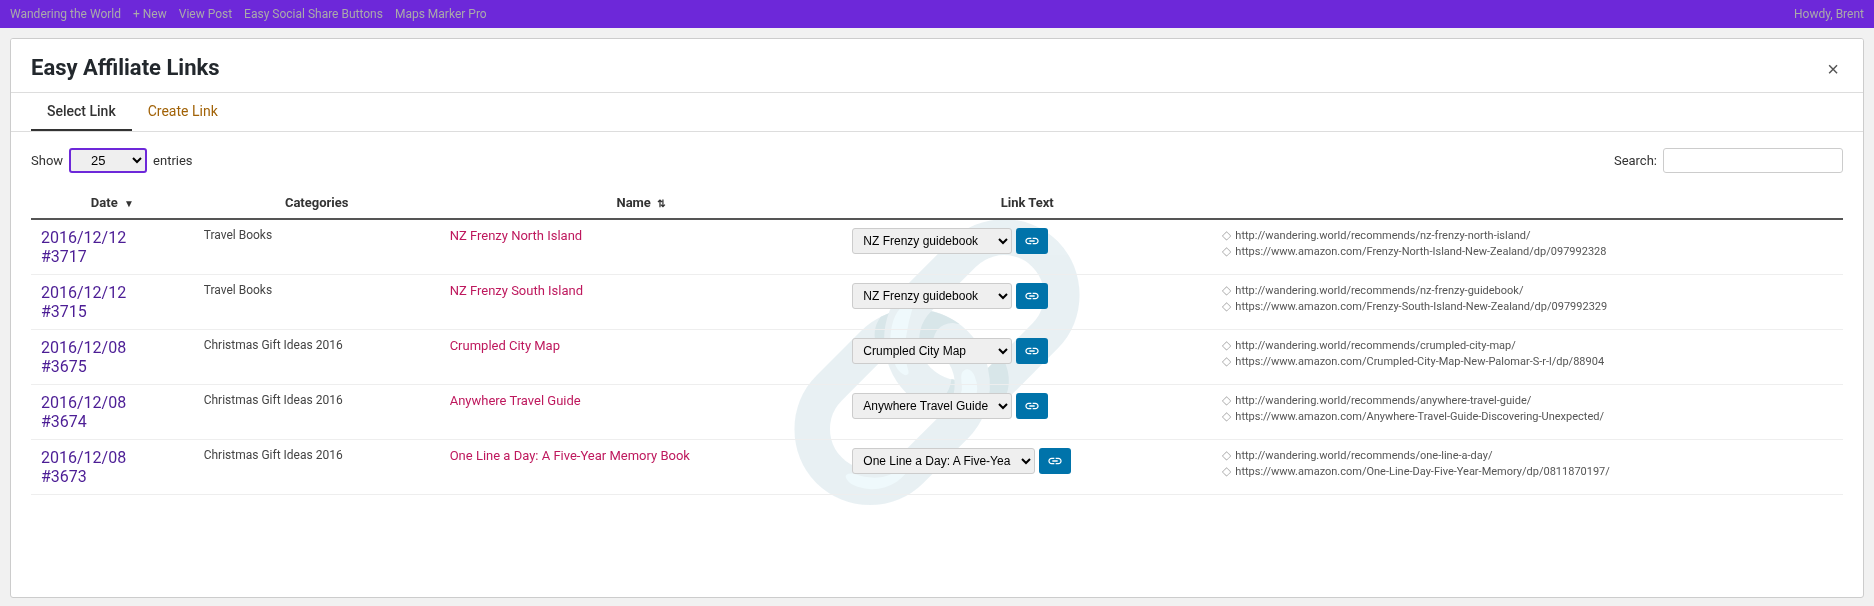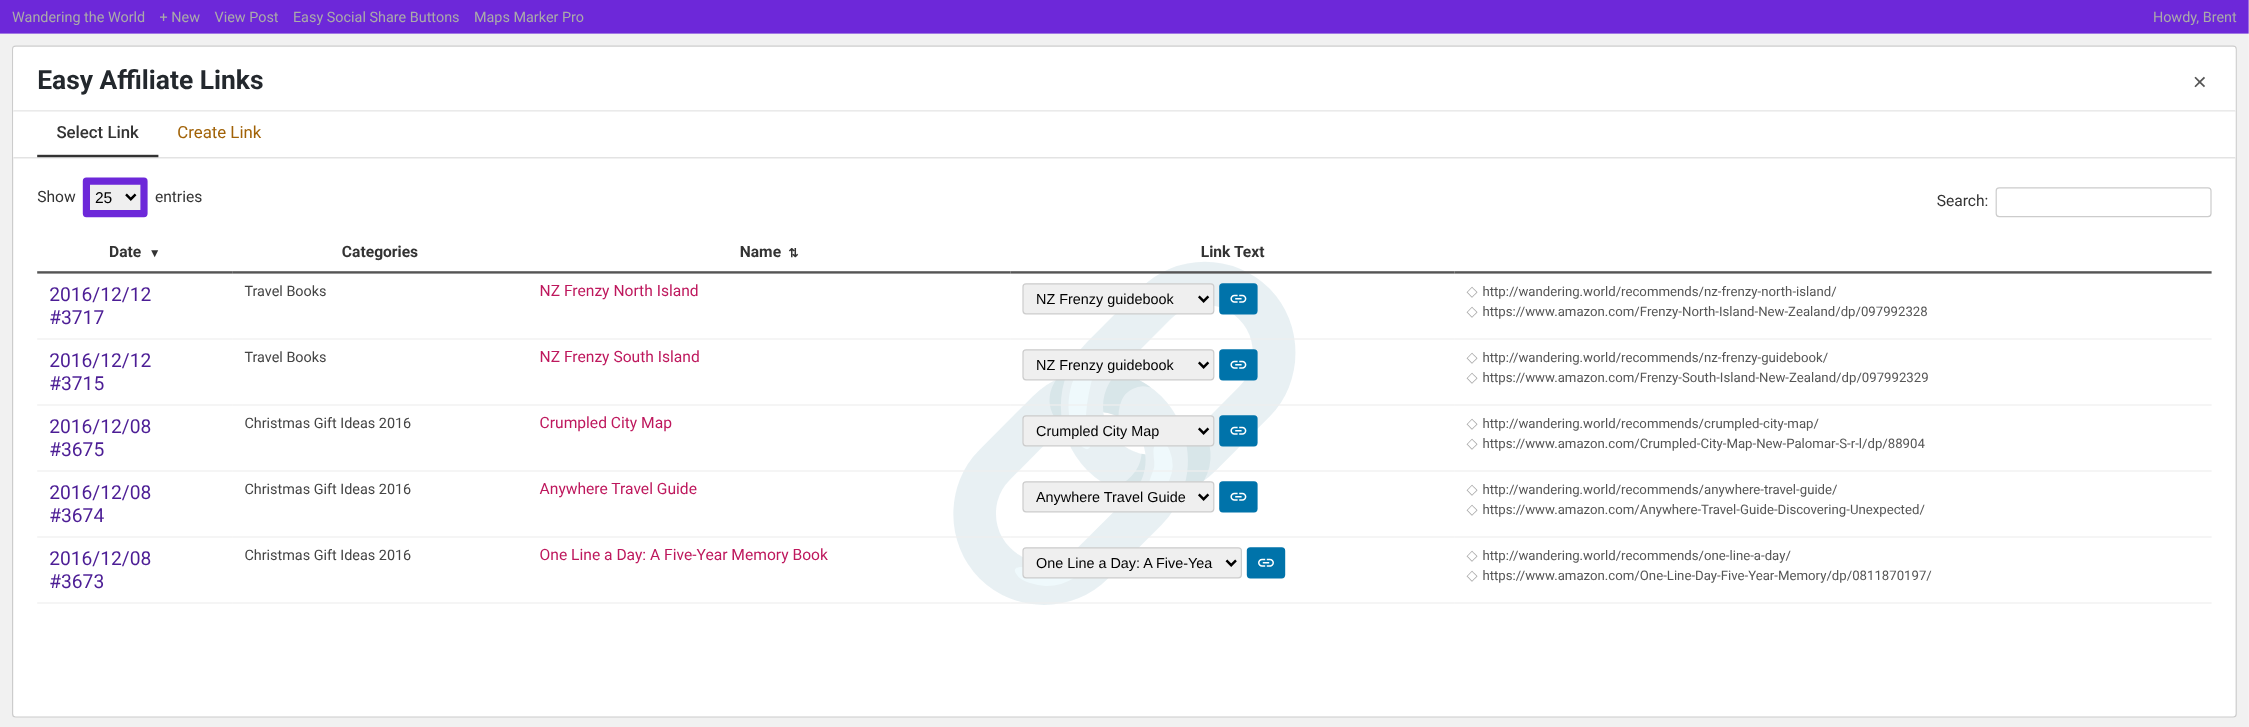--- a/index.html
+++ b/index.html
@@ -87,22 +87,22 @@
       justify-content: space-between;
       margin-bottom: 14px;
     }
     .show-entries {
       display: flex;
       align-items: center;
       gap: 6px;
       font-size: 13px;
     }
     .show-entries select {
-      padding: 2px 0;
-      border: 6px solid #6d28d9;
+      padding: 2px 16px;
+      border: 2px solid #6d28d9;
       border-radius: 3px;
       font-size: 13px;
     }
     .search-row {
       display: flex;
       align-items: center;
       gap: 6px;
       font-size: 13px;
     }
     .search-row input {

